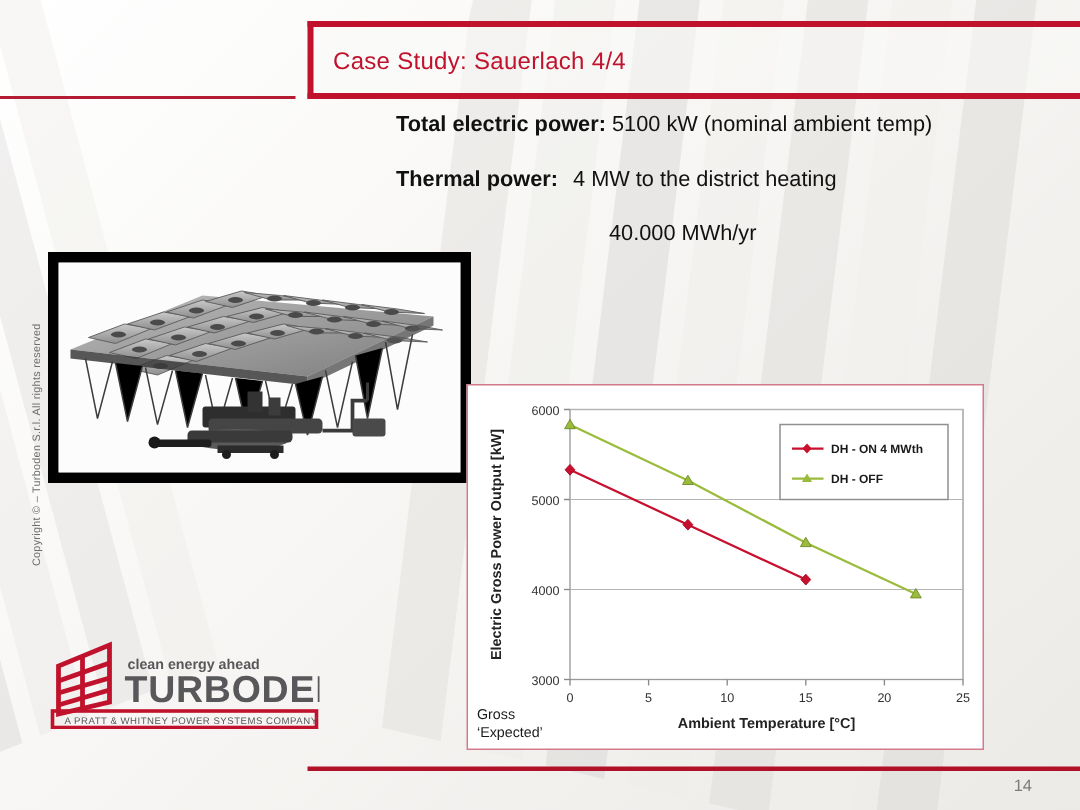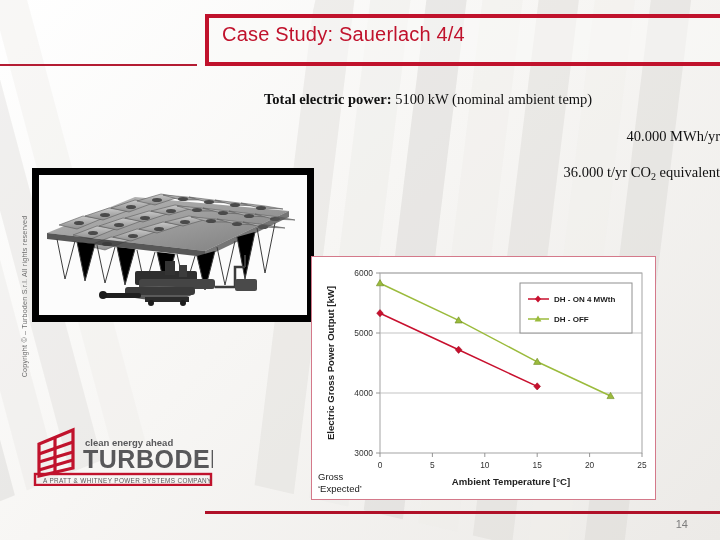--- a/index.html
+++ b/index.html
@@ -25,37 +25,37 @@
 
   
   .title-box{
     position:absolute;left:205px;top:14px;width:515px;height:52px;
     border-left:4px solid #C0122C;border-top:4px solid #C0122C;
     border-bottom:4px solid #C0122C;
     background:rgba(250,249,248,.55);
     box-sizing:border-box;
   }
   .title-text{
-    position:absolute;left:222px;top:23px;
-    font-size:20px;color:#C0122C;letter-spacing:.2px;white-space:nowrap;
+    position:absolute;left:222px;top:33px;
+    font-size:16px;color:#C0122C;letter-spacing:.2px;white-space:nowrap;
   }
   .rule-top{
     position:absolute;left:0;top:64px;width:197px;height:0;
     border-top:2px solid #B01028;opacity:.95;
   }
   .rule-bottom{
     position:absolute;left:205px;top:511px;width:515px;height:0;
     border-top:3px solid #B01028;
   }
 
   
-  .body-text{position:absolute;left:264px;top:92px;width:456px;font-family:Liberation Serif, serif;}
+  .body-text{position:absolute;left:264px;top:76px;width:456px;}
   .line{font-size:14.5px;color:#111;line-height:1;margin-bottom:22px;white-space:nowrap;}
   .line b{font-weight:bold;}
-  .indent{padding-left:142px;text-align:right;}
+  .indent{padding-left:142px;}
   .line sub{font-size:10px;vertical-align:-3px;}
 
   
   .photo{
     position:absolute;left:33px;top:169px;width:280px;height:152px;
     background:#000;padding:0;box-sizing:border-box;
     box-shadow:0 0 0 1px #000;
   }
   .photo-inner{
     position:absolute;left:6px;top:6px;right:6px;bottom:6px;
@@ -128,25 +128,26 @@
 
   <div class="title-box"></div>
   <div class="title-text">Case Study: Sauerlach 4/4</div>
   <div class="rule-top"></div>
 
   <div class="body-text">
     <div class="line">
       <b>Total electric power:</b>
       <span>5100 kW (nominal ambient temp)</span>
     </div>
+    <div class="line">
+      <b>Thermal power:</b>
+      <span style="display:inline-block;width:6px"></span><span>4 MW to the district heating</span>
+    </div>
     <div class="line indent">
       <span>40.000 MWh/yr</span>
-    </div>
-    <div class="line indent">
-      <span>36.000 t/yr CO</span><sub>2</sub><span> equivalent</span>
     </div>
   </div>
 
   <div class="photo">
     <div class="photo-inner">
       <svg width="268" height="140" viewBox="0 0 268 140" aria-hidden="true">
         <defs>
           <linearGradient id="fanTop" x1="0" y1="0" x2="0" y2="1">
             <stop offset="0%" stop-color="#c9c9c9"></stop>
               <stop offset="100%" stop-color="#8e8e8e"></stop>

